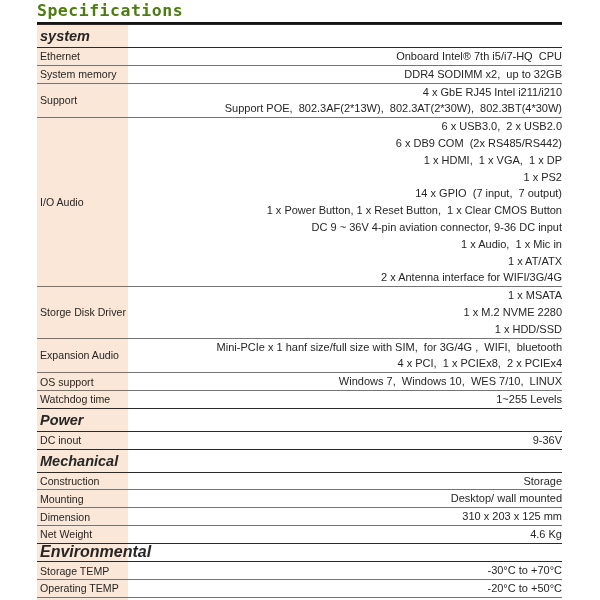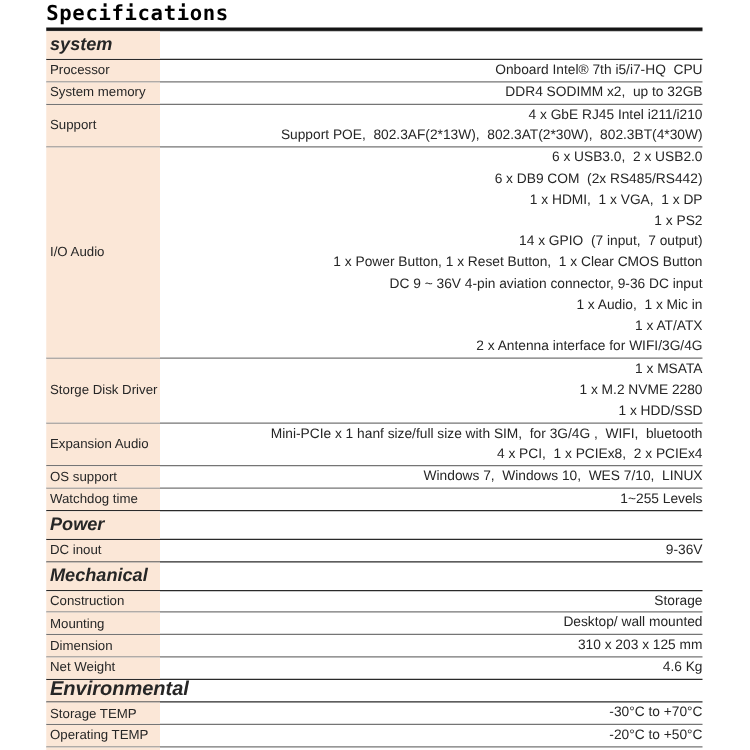--- a/index.html
+++ b/index.html
@@ -14,21 +14,21 @@
   }
   .page {
     position: relative;
     padding: 2px 0 0 37px;
   }
   .title {
     font-family: "DejaVu Sans Mono", monospace;
     font-weight: bold;
     font-size: 16.5px;
     letter-spacing: 0.5px;
-    color: #000000;
+    color: #4d7c0f;
     margin: 0 0 2px 0;
     line-height: 18px;
   }
   .spec-table {
     width: 525px;
     border-top: 2.5px solid #141414;
     border-bottom: 1.2px solid #6f6f6f;
   }
   .trow {
     display: flex;
@@ -77,21 +77,21 @@
 <body>
 
 <div class="page">
   <h1 class="title">Specifications</h1>
   <div class="spec-table" id="spec-table">
       <div class="trow header">
         <div class="label-cell">system</div>
         <div class="value-cell"></div>
       </div>
       <div class="trow">
-        <div class="label-cell">Processor</div>
+        <div class="label-cell">Ethernet</div>
         <div class="value-cell">
           <div class="vline">Onboard Intel® 7th i5/i7-HQ  CPU</div>
         </div>
       </div>
       <div class="trow">
         <div class="label-cell">System memory</div>
         <div class="value-cell">
           <div class="vline">DDR4 SODIMM x2,  up to 32GB</div>
         </div>
       </div>

